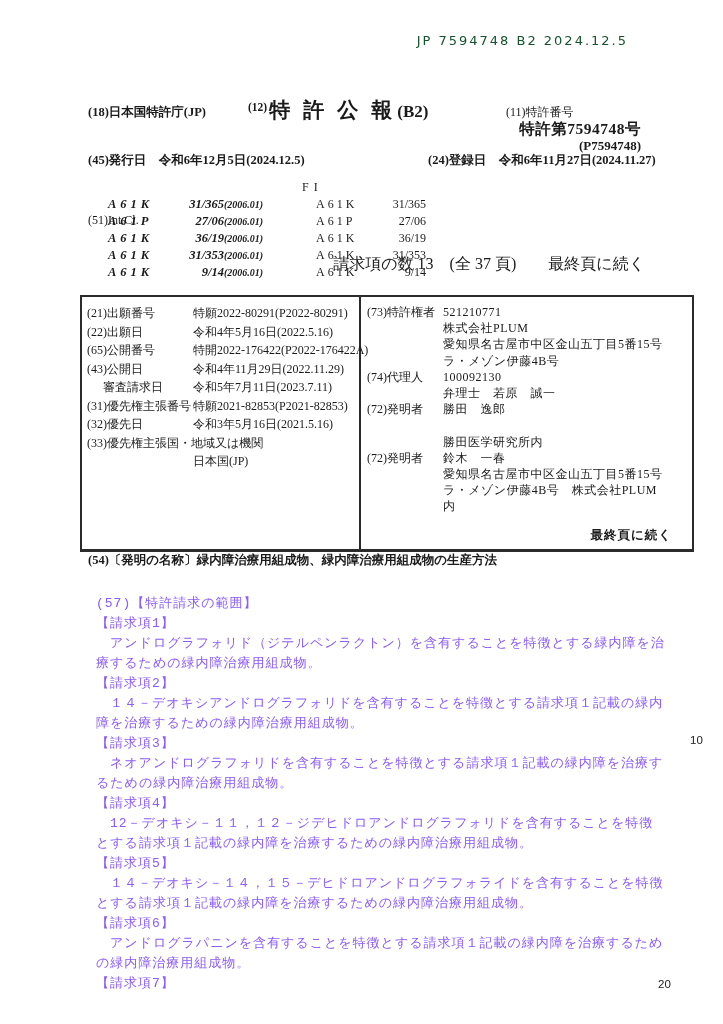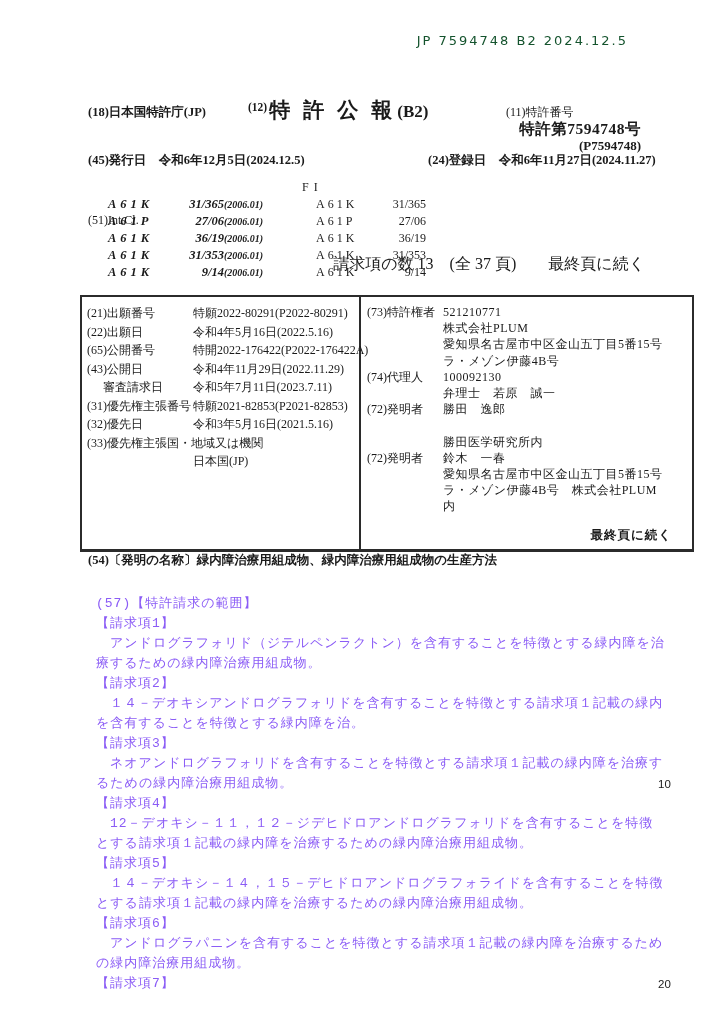--- a/index.html
+++ b/index.html
@@ -222,32 +222,32 @@
     <span>(54)〔発明の名称〕</span><span>緑内障治療用組成物、緑内障治療用組成物の生産方法</span>
   </div>
 
   <div class="claims">
     <div class="c-line">(57)【特許請求の範囲】</div>
     <div class="c-line">【請求項1】</div>
     <div class="c-line">　アンドログラフォリド（ジテルペンラクトン）を含有することを特徴とする緑内障を治</div>
     <div class="c-line">療するための緑内障治療用組成物。</div>
     <div class="c-line">【請求項2】</div>
     <div class="c-line">　１４－デオキシアンドログラフォリドを含有することを特徴とする請求項１記載の緑内</div>
-    <div class="c-line">を含有することを特徴とする緑内障を治。</div>
+    <div class="c-line">障を治療するための緑内障治療用組成物。</div>
     <div class="c-line">【請求項3】</div>
     <div class="c-line">　ネオアンドログラフォリドを含有することを特徴とする請求項１記載の緑内障を治療す</div>
     <div class="c-line">るための緑内障治療用組成物。</div>
     <div class="c-line">【請求項4】</div>
     <div class="c-line">　12－デオキシ－１１，１２－ジデヒドロアンドログラフォリドを含有することを特徴</div>
     <div class="c-line">とする請求項１記載の緑内障を治療するための緑内障治療用組成物。</div>
     <div class="c-line">【請求項5】</div>
     <div class="c-line">　１４－デオキシ－１４，１５－デヒドロアンドログラフォライドを含有することを特徴</div>
     <div class="c-line">とする請求項１記載の緑内障を治療するための緑内障治療用組成物。</div>
     <div class="c-line">【請求項6】</div>
     <div class="c-line">　アンドログラパニンを含有することを特徴とする請求項１記載の緑内障を治療するため</div>
     <div class="c-line">の緑内障治療用組成物。</div>
     <div class="c-line">【請求項7】</div>
   </div>
 
-  <div class="line-num" style="top:774px;">10</div>
+  <div class="line-num" style="top:730px;margin-left:32px;">10</div>
   <div class="line-num" style="top:974px;">20</div>
 
 </div>
 
 </body></html>

